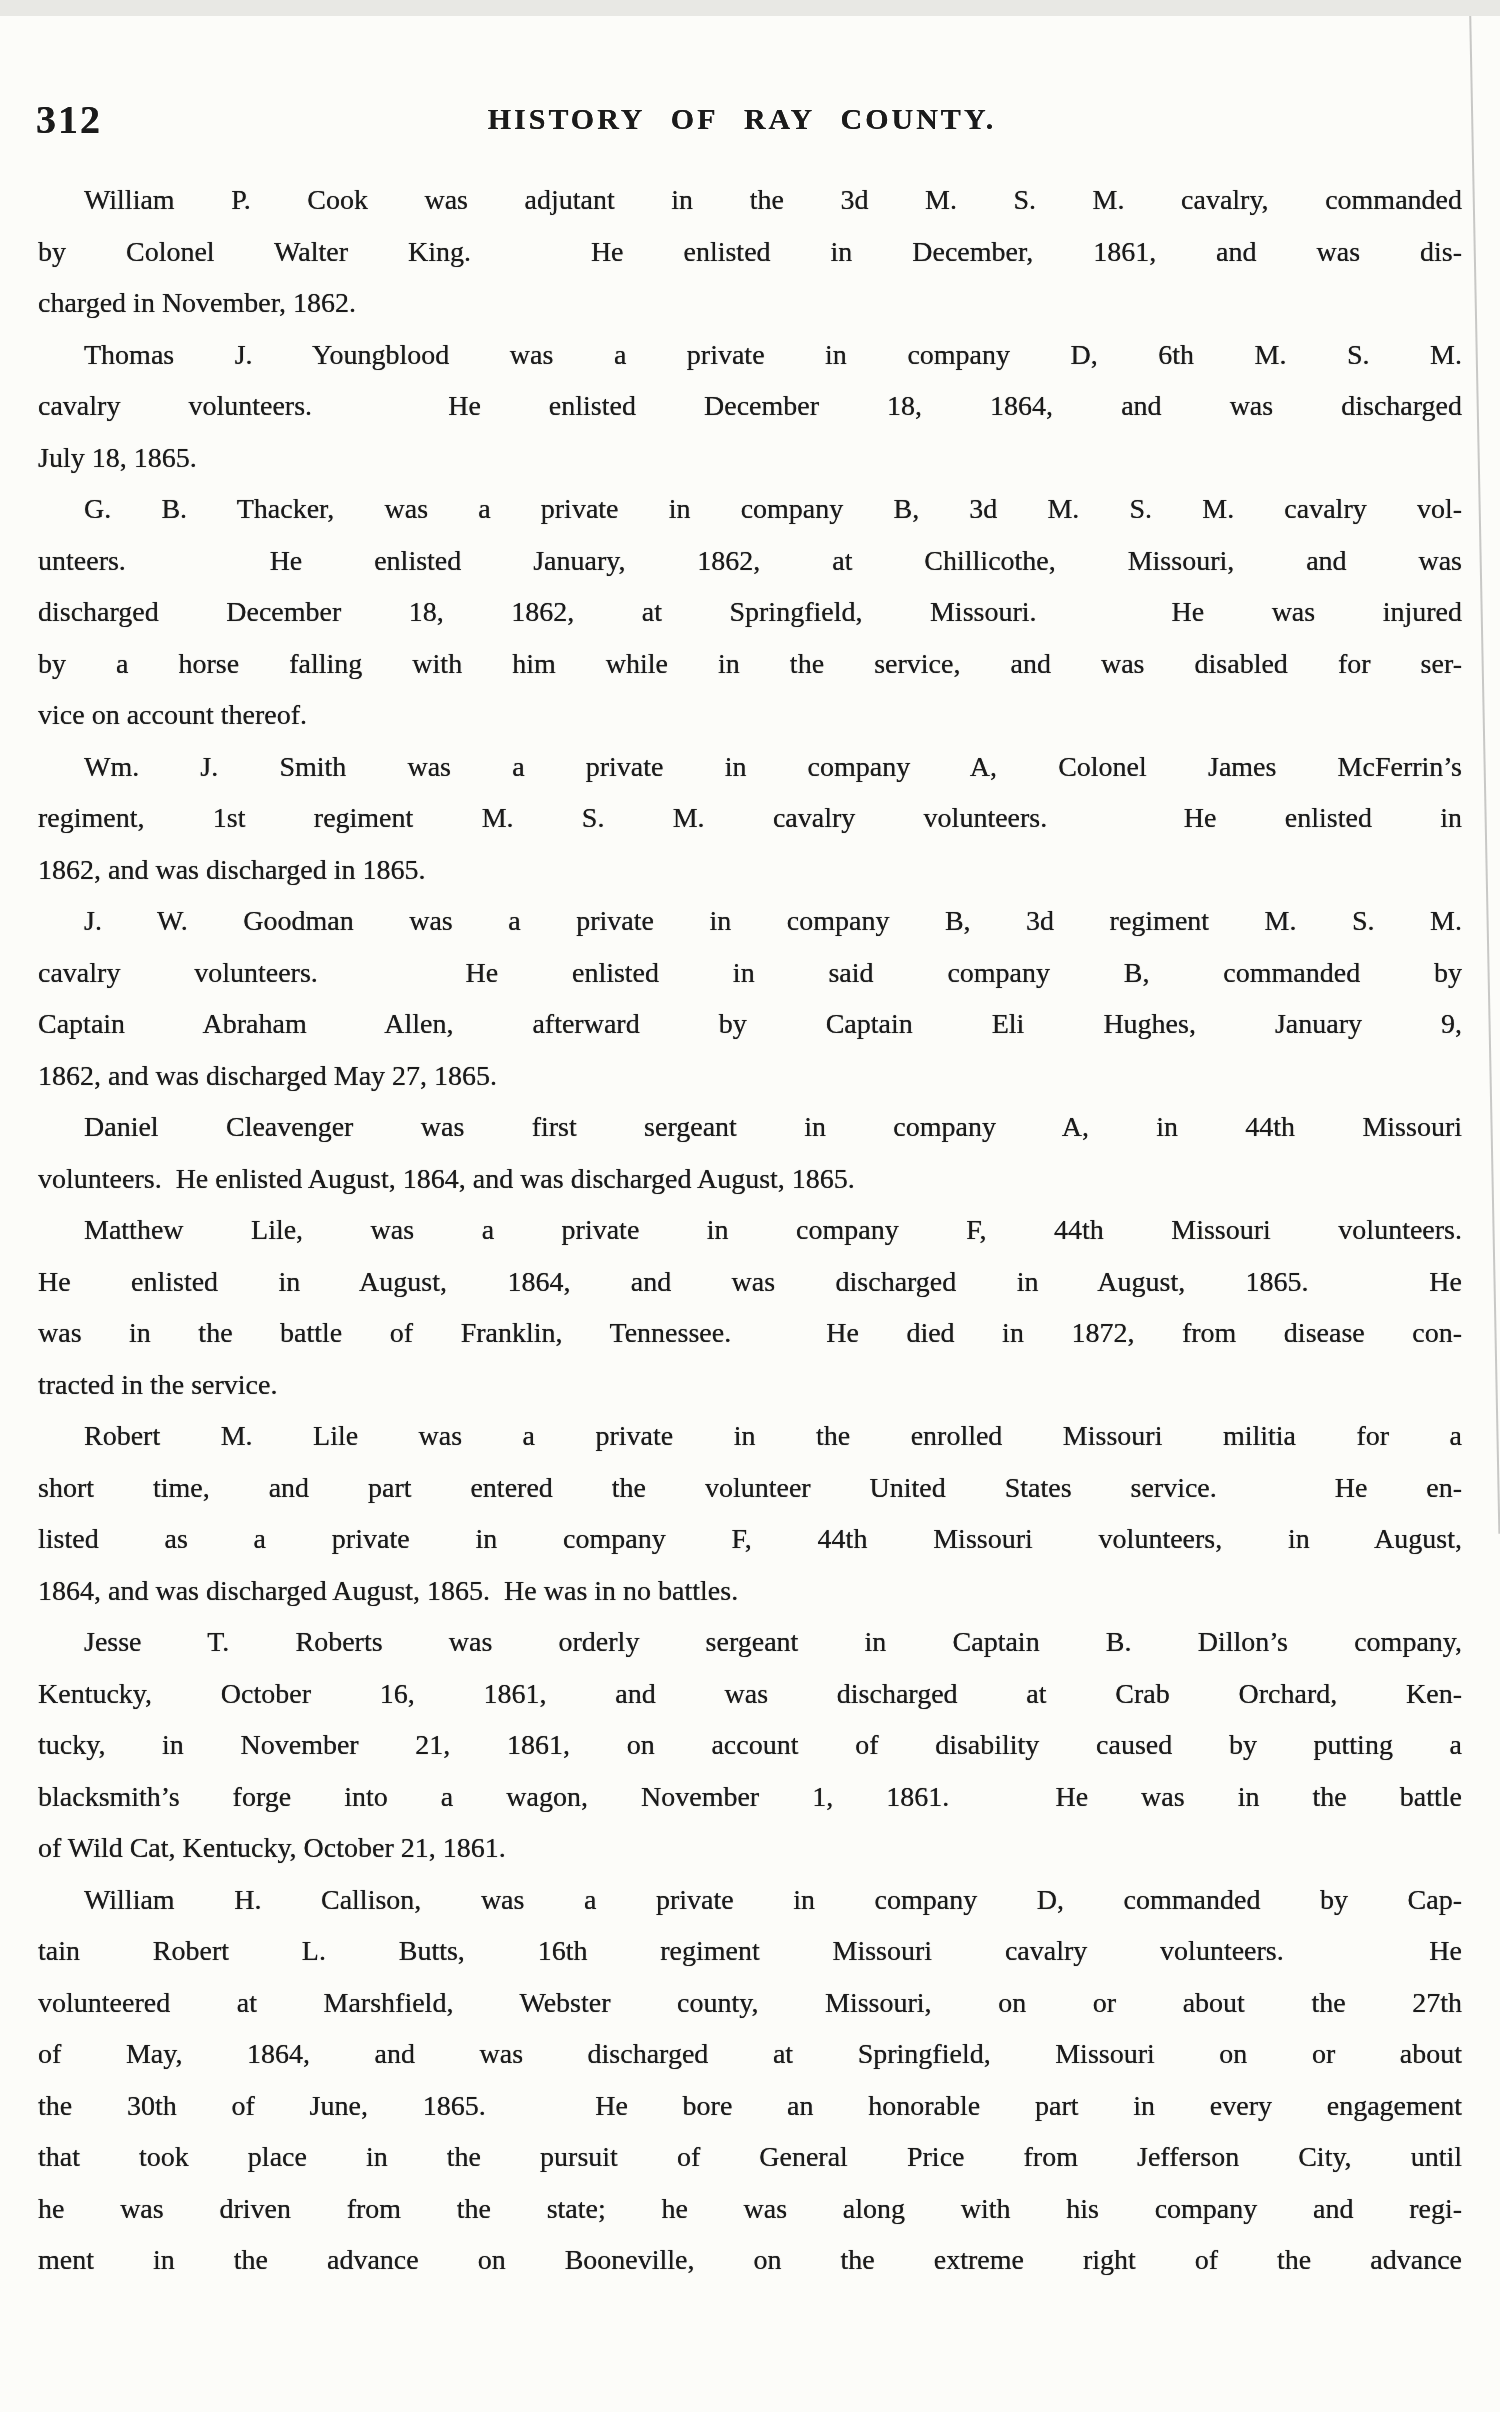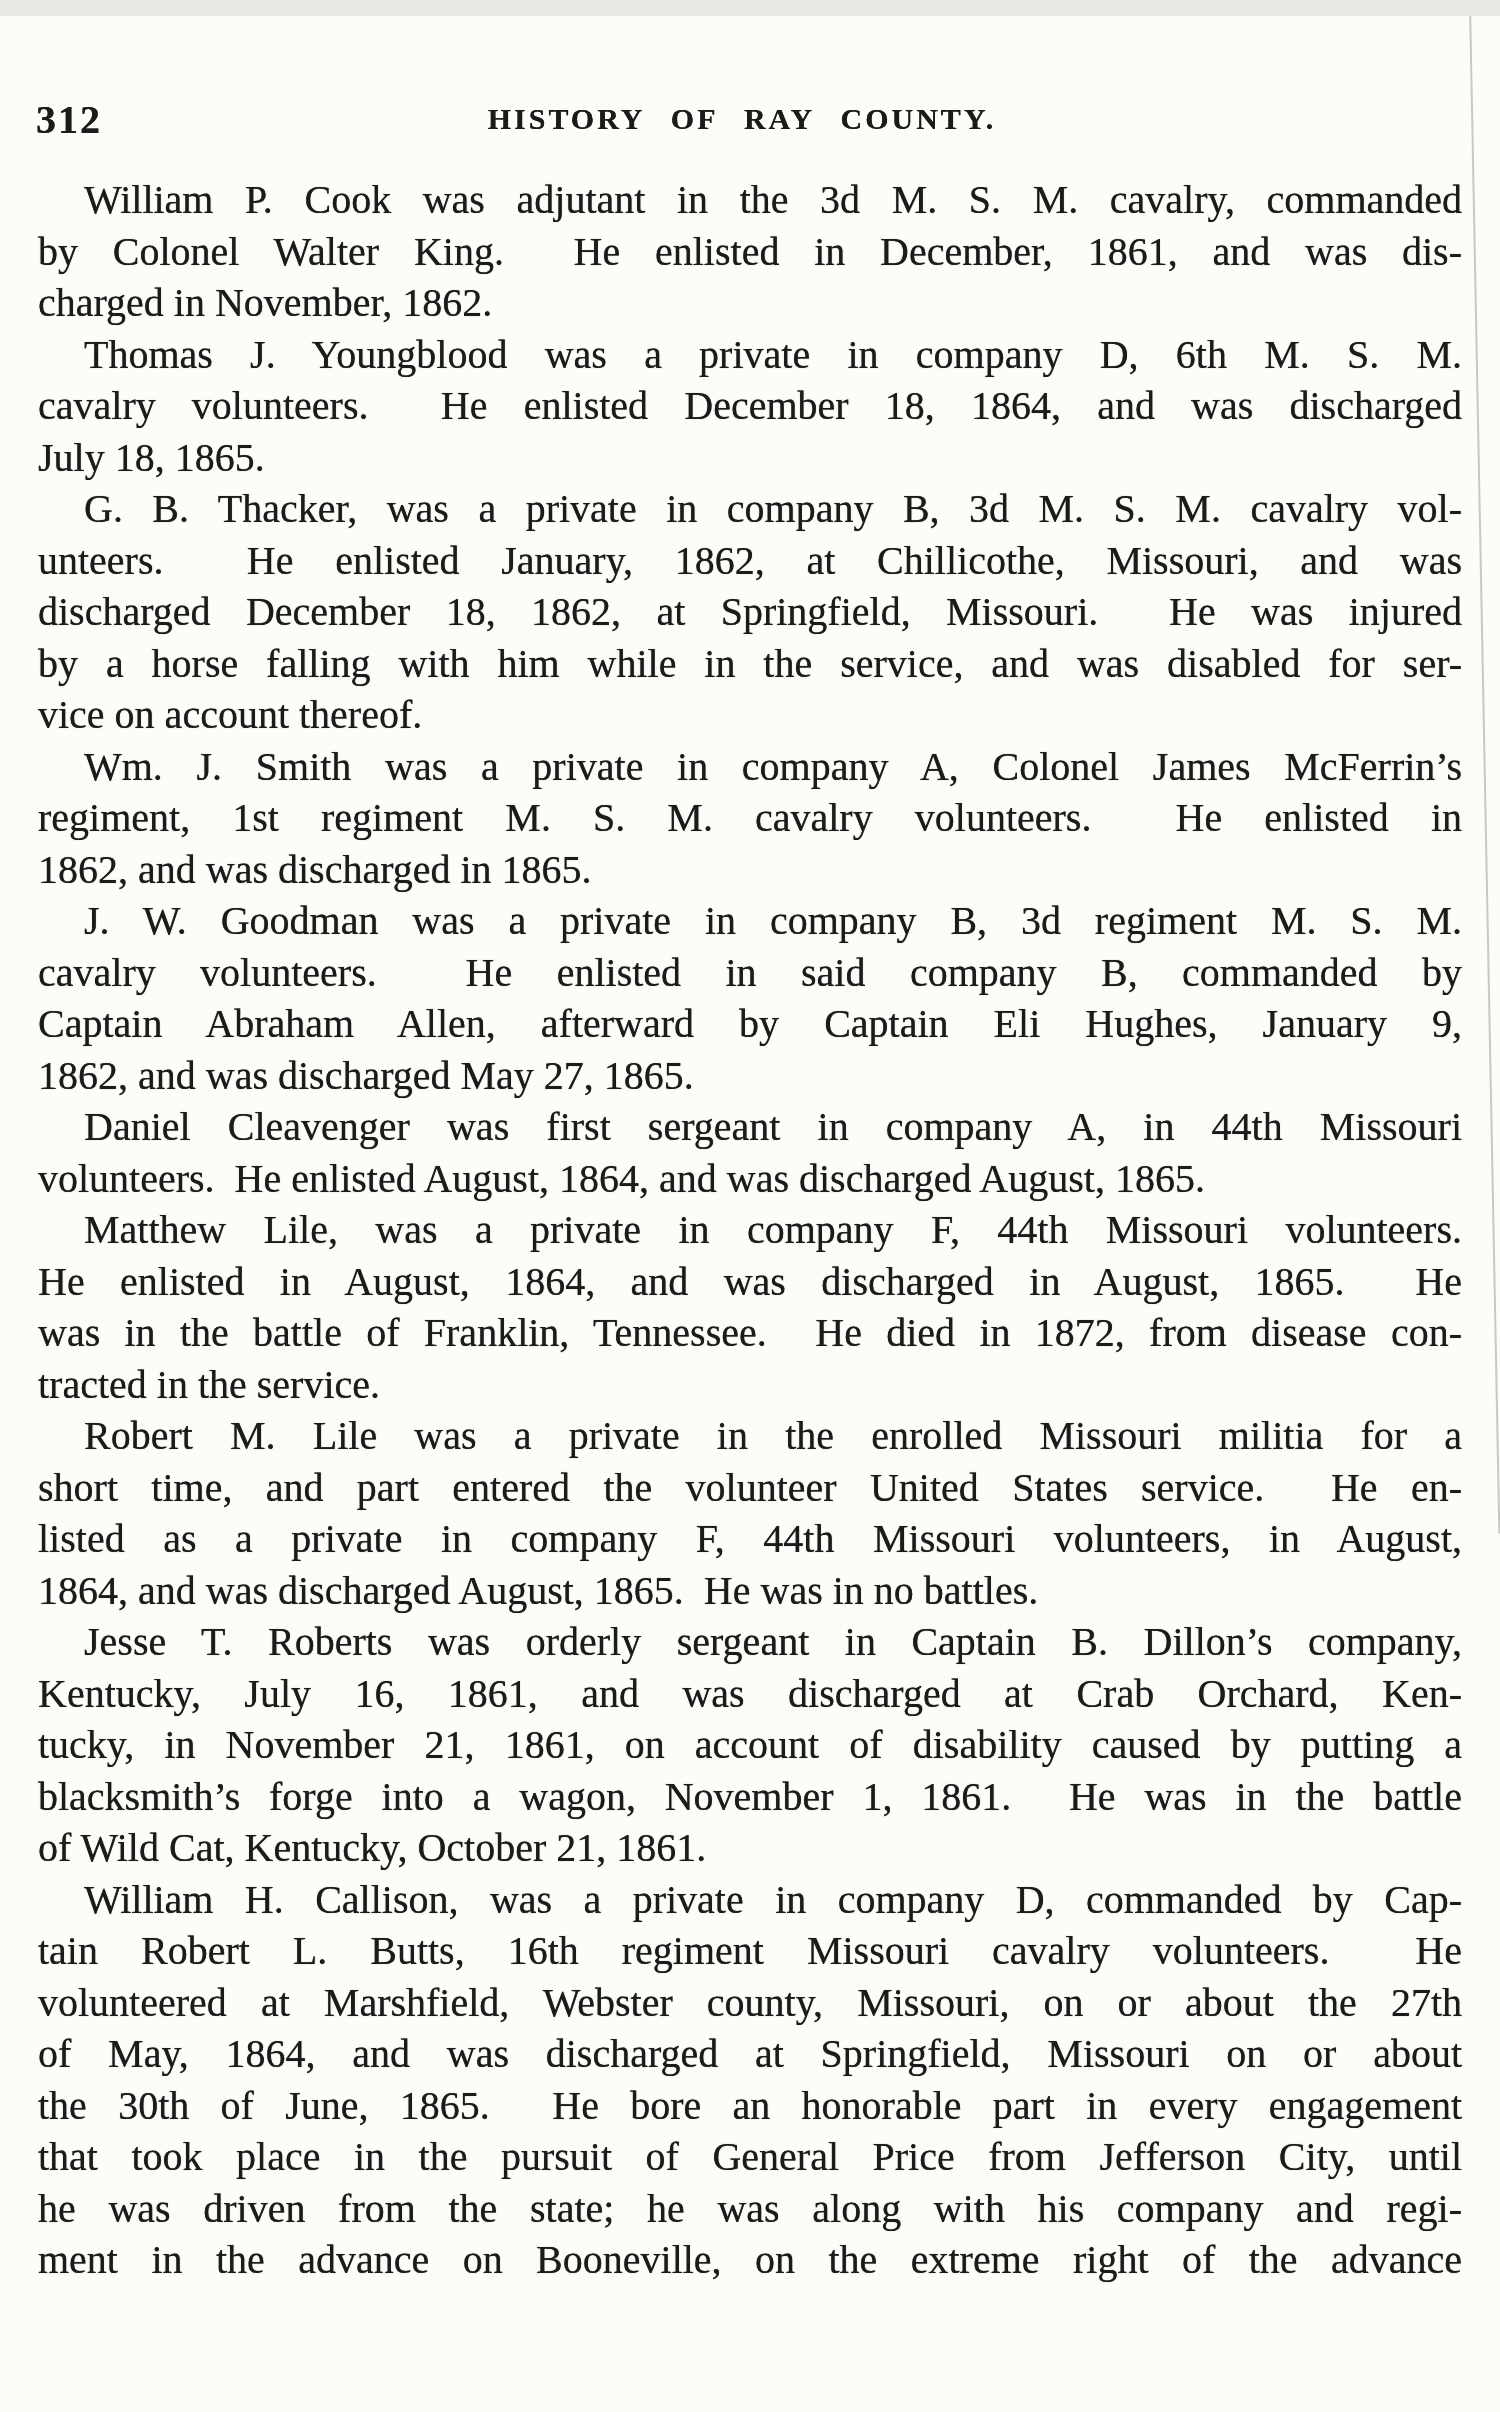--- a/index.html
+++ b/index.html
@@ -34,21 +34,21 @@
     white-space: nowrap;
     text-shadow: 0 0 0.6px rgba(20,20,20,0.9);
   }
   .pbody {
     position: absolute;
     left: 38px;
     top: 158px;
     width: 1424px;
   }
   .line {
-    font-size: 40px;
+    font-size: 28px;
     line-height: 51.5px;
     white-space: pre-wrap;
     text-align: justify;
     text-align-last: justify;
     text-shadow: 0 0 0.7px rgba(25,25,25,0.85);
   }
   .line.indent { padding-left: 46px; }
   .line.flush { text-align-last: left; }
   .edge {
     position: absolute;
@@ -90,21 +90,21 @@
       <div class="line flush">volunteers.  He enlisted August, 1864, and was discharged August, 1865.</div>
       <div class="line indent">Matthew Lile, was a private in company F, 44th Missouri volunteers.</div>
       <div class="line">He enlisted in August, 1864, and was discharged in August, 1865.  He</div>
       <div class="line">was in the battle of Franklin, Tennessee.  He died in 1872, from disease con-</div>
       <div class="line flush">tracted in the service.</div>
       <div class="line indent">Robert M. Lile was a private in the enrolled Missouri militia for a</div>
       <div class="line">short time, and part entered the volunteer United States service.  He en-</div>
       <div class="line">listed as a private in company F, 44th Missouri volunteers, in August,</div>
       <div class="line flush">1864, and was discharged August, 1865.  He was in no battles.</div>
       <div class="line indent">Jesse T. Roberts was orderly sergeant in Captain B. Dillon’s company,</div>
-      <div class="line">Kentucky, July 16, 1861, and was discharged at Crab Orchard, Ken-</div>
+      <div class="line">Kentucky, October 16, 1861, and was discharged at Crab Orchard, Ken-</div>
       <div class="line">tucky, in November 21, 1861, on account of disability caused by putting a</div>
       <div class="line">blacksmith’s forge into a wagon, November 1, 1861.  He was in the battle</div>
       <div class="line flush">of Wild Cat, Kentucky, October 21, 1861.</div>
       <div class="line indent">William H. Callison, was a private in company D, commanded by Cap-</div>
       <div class="line">tain Robert L. Butts, 16th regiment Missouri cavalry volunteers.  He</div>
       <div class="line">volunteered at Marshfield, Webster county, Missouri, on or about the 27th</div>
       <div class="line">of May, 1864, and was discharged at Springfield, Missouri on or about</div>
       <div class="line">the 30th of June, 1865.  He bore an honorable part in every engagement</div>
       <div class="line">that took place in the pursuit of General Price from Jefferson City, until</div>
       <div class="line">he was driven from the state; he was along with his company and regi-</div>

